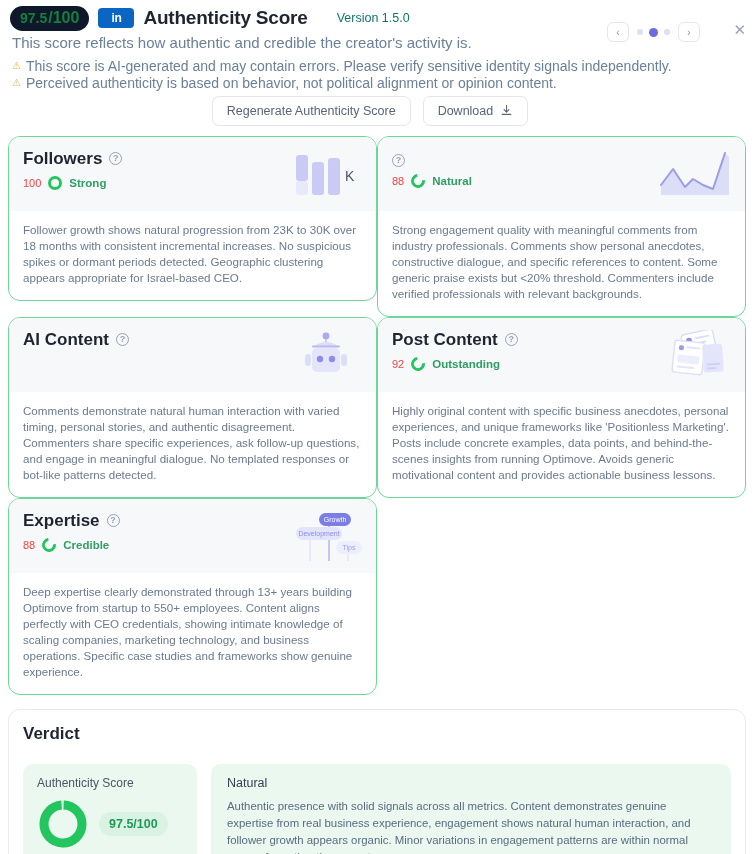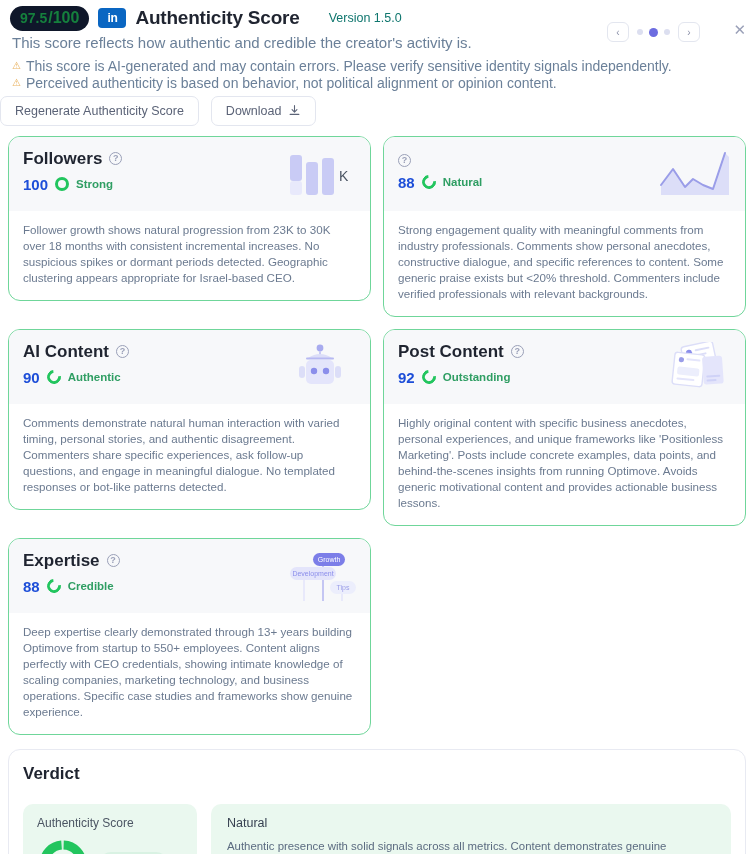--- a/index.html
+++ b/index.html
@@ -16,21 +16,21 @@
   .header { position: relative; padding: 6px 10px 0 10px; }
   .head-row { display: flex; align-items: center; gap: 9px; }
   .score-pill {
     background: #0f172a; color: #15803d;
     border-radius: 999px; padding: 3px 10px 4px 10px;
     font-size: 14px; font-weight: 700; line-height: 1.1;
     display: inline-flex; align-items: baseline; gap: 1px;
   }
   .score-pill .denom { font-size: 16px; font-weight: 600; }
   .li-icon {
-    width: 28px; height: 20px; border-radius: 4px;
+    width: 36px; height: 20px; border-radius: 4px;
     background: #0a66c2; color: #fff;
     font-size: 12px; font-weight: 700;
     display: flex; align-items: center; justify-content: center;
     font-family: "Liberation Sans", sans-serif;
     letter-spacing: -0.5px;
   }
   .title { font-size: 19px; font-weight: 700; color: #1f2430; letter-spacing: -0.2px; }
   .version { font-size: 12.5px; color: #0f766e; font-weight: 400; margin-left: 20px; }
   .subtitle { font-size: 15px; color: #6b8099; margin: 3px 0 8px 2px; }
   .warn-row { display: flex; align-items: flex-start; gap: 5px; margin-top: 3px; margin-left: 2px; }
@@ -43,48 +43,48 @@
     width: 22px; height: 20px; border: 1px solid #e3e6ef; border-radius: 6px;
     background: #fff; color: #8a90a8; font-size: 10px;
     display: flex; align-items: center; justify-content: center; cursor: pointer;
   }
   .dots { display: flex; align-items: center; gap: 6px; }
   .dot { width: 6px; height: 6px; border-radius: 50%; background: #dcdff0; }
   .dot.active { width: 9px; height: 9px; background: #6c6ce0; }
   .close-x { position: absolute; right: 8px; top: 22px; color: #9aa0b8; font-size: 15px; cursor: pointer; line-height: 1; }
 
   
-  .actions { display: flex; justify-content: flex-start; gap: 12px; padding: 6px 14px 0 0; }
+  .actions { display: flex; justify-content: center; gap: 12px; padding: 6px 14px 0 0; }
   .btn {
     border: 1px solid #e3e6ef; border-radius: 7px; background: #fff;
     color: #5b6377; font-size: 12.5px; padding: 7px 14px;
     display: inline-flex; align-items: center; gap: 7px; cursor: pointer;
   }
 
   
   .grid {
-    display: grid; grid-template-columns: 1fr 1fr; gap: 12px;
+    display: grid; grid-template-columns: 1fr 1fr; 
     padding: 10px 8px 0 8px;
   }
   .card {
     border: 1.4px solid #6fd69a; border-radius: 12px; background: #fff;
     overflow: hidden; align-self: start;
   }
   .card-head {
     background: #f7f8fa; padding: 12px 14px 10px 14px;
     position: relative; min-height: 74px;
   }
   .card-title { font-size: 17px; font-weight: 700; color: #1f2430; display: inline-flex; align-items: center; gap: 7px; }
   .q-icon {
     width: 13px; height: 13px; border-radius: 50%; border: 1.2px solid #9aa0b8;
     color: #9aa0b8; font-size: 9px; display: inline-flex; align-items: center;
     justify-content: center; line-height: 1; cursor: pointer;
   }
   .score-row { display: flex; align-items: center; gap: 7px; margin-top: 7px; }
-  .score-num { font-size: 15px; font-weight: 700; color: #1d4ed8; }
+  .score-num { font-size: 11px; font-weight: 400; color: #ef4444; }
   .ring {
     width: 14px; height: 14px; border-radius: 50%;
     border: 3px solid #22c55e; box-sizing: border-box;
   }
   .ring.partial { border-top-color: transparent; transform: rotate(38deg); }
   .score-label { font-size: 11.5px; font-weight: 700; color: #2f9e63; }
   .card-body { padding: 11px 14px 14px 14px; font-size: 11.6px; line-height: 16px; color: #6b7a90; }
 
   .illus { position: absolute; right: 14px; top: 12px; width: 72px; height: 52px; }
 
@@ -204,25 +204,20 @@
         </div>
       </div>
       <div class="card-body">Strong engagement quality with meaningful comments from industry professionals. Comments show personal anecdotes, constructive dialogue, and specific references to content. Some generic praise exists but &lt;20% threshold. Commenters include verified professionals with relevant backgrounds.</div>
     </div>
 
     <div class="card">
       <div class="card-head">
         <div class="card-title">
           <span>AI Content</span>
           <span class="q-icon">?</span>
-        </div>
-        <div class="score-row">
-          <span class="score-num">90</span>
-          <span class="ring partial"></span>
-          <span class="score-label">Authentic</span>
         </div>
         <div class="illus">
           <svg width="72" height="52" viewBox="0 0 72 52">
             <circle cx="36" cy="6" r="3.4" fill="#a8abef"></circle>
             <rect x="35" y="9" width="2" height="5" fill="#c9cbf5"></rect>
             <path d="M24 16 Q36 8 48 16 Z" fill="#dcdef8"></path>
             <rect x="22" y="15.5" width="28" height="2" rx="1" fill="#b7b9f2"></rect>
             <rect x="22" y="18" width="28" height="24" rx="5" fill="#e4e5fb"></rect>
             <rect x="15" y="24" width="6" height="12" rx="3" fill="#dcdef8"></rect>
             <rect x="51" y="24" width="6" height="12" rx="3" fill="#dcdef8"></rect>

